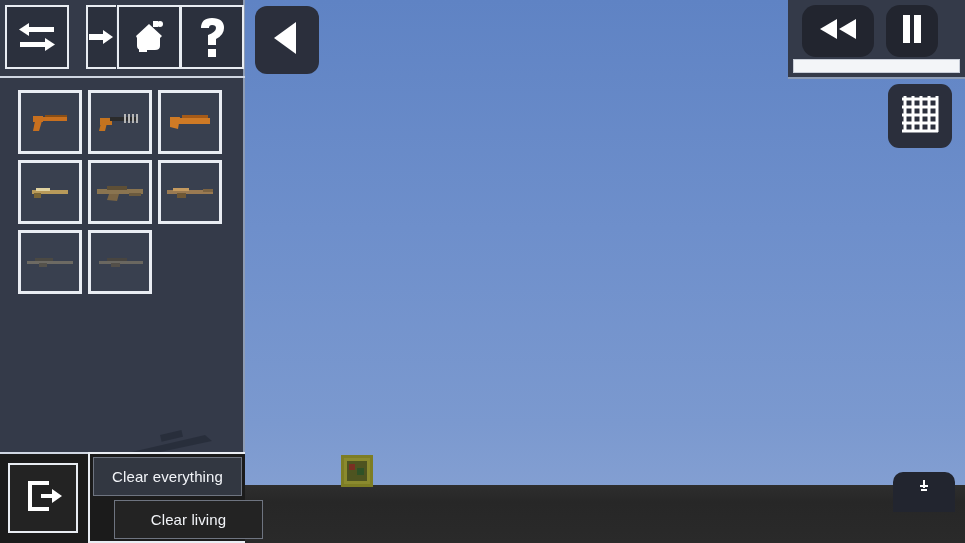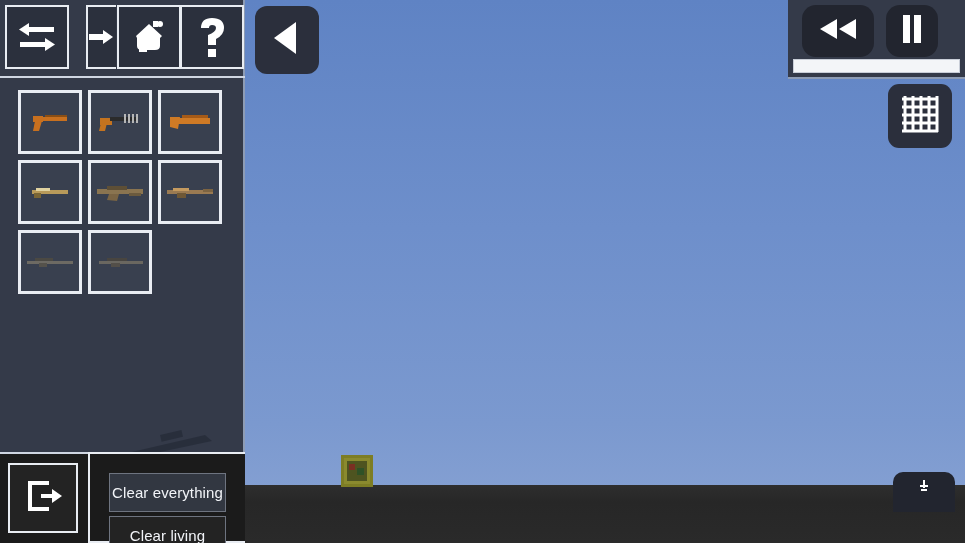--- a/index.html
+++ b/index.html
@@ -90,31 +90,31 @@
     box-sizing:border-box;border:2px solid #e8ecf2;
     background:#232323;
     display:flex;align-items:center;justify-content:center;cursor:pointer;
   }
   #clear-group{
     position:absolute;left:88px;top:452px;width:157px;height:91px;
     box-sizing:border-box;
     border:2px solid #e9edf3;
     border-right:none;
     background:transparent;
-    padding:19px;
+    padding:3px;
   }
   .clear-btn{
     width:100%;height:39px;box-sizing:border-box;
     display:flex;align-items:center;justify-content:center;
     color:#f2f4f8;font-size:15px;
     border:1px solid #6e7480;
     cursor:pointer;letter-spacing:.1px;
   }
   .clear-btn.primary{background:rgba(60,66,80,.72);margin-bottom:4px;}
-  .clear-btn.secondary{background:#232323;}
+  .clear-btn.secondary{background:#232323;margin-left:21px;}
 
   
   .round-btn{
     position:absolute;border-radius:12px;background:#2b2f3c;
     display:flex;align-items:center;justify-content:center;cursor:pointer;
   }
   #back-btn{left:255px;top:6px;width:64px;height:68px;}
   #playback-panel{
     position:absolute;left:788px;top:0;width:177px;height:79px;
     background:#343a49;border-bottom:2px solid #8e9cb4;box-sizing:border-box;

